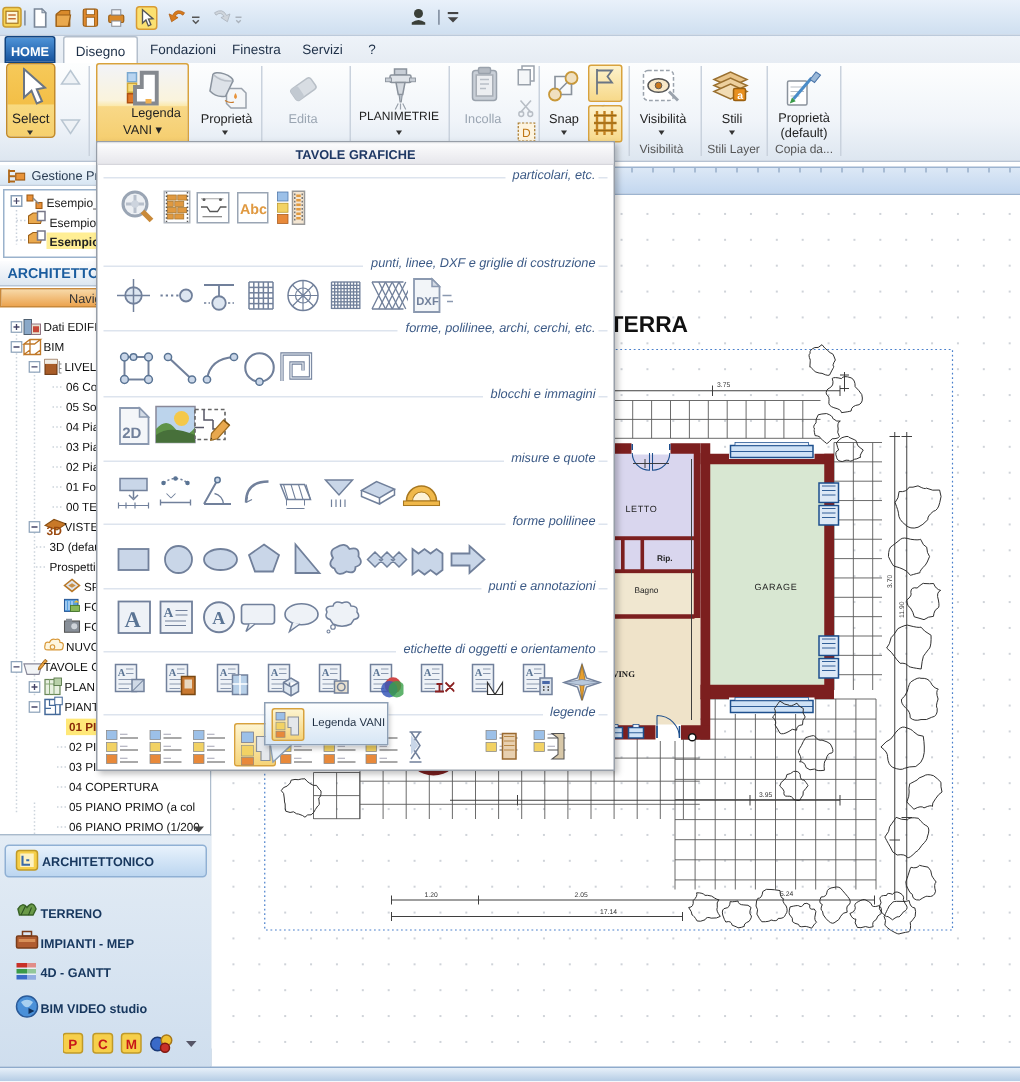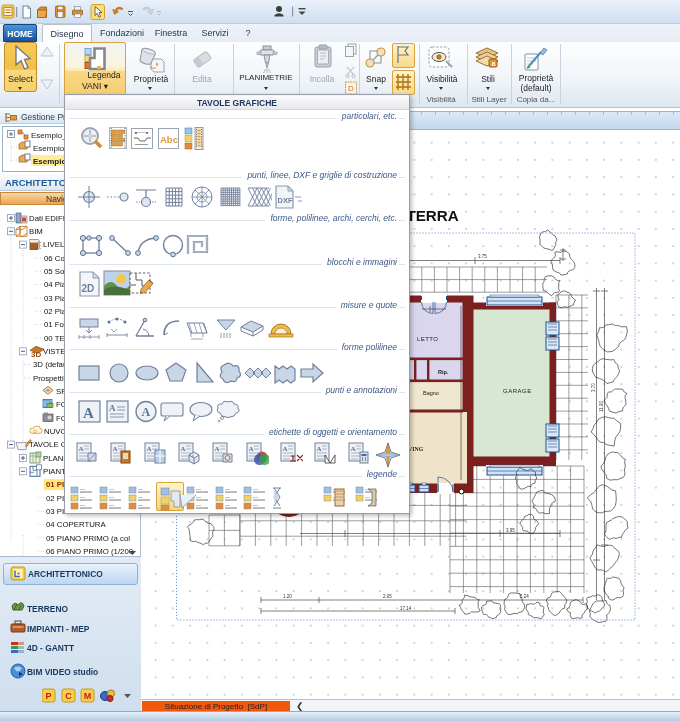--- a/index.html
+++ b/index.html
@@ -465,24 +465,20 @@
         <path d="M478.2 605.0 Q477.1 607.0 480.2 610.9 Q478.2 612.4 474.1 612.1 Q471.0 610.8 470.0 613.2 Q466.7 614.7 464.8 614.0 Q462.4 610.1 461.4 610.0 Q461.3 607.8 459.1 605.0 Q462.7 604.9 462.1 600.4 Q465.3 597.5 464.4 595.2 Q468.7 595.1 470.0 596.9 Q471.3 596.6 474.4 597.4 Q479.0 600.5 479.3 599.6 Q477.5 601.6 478.2 605.0 Z" fill="#fff" fill-opacity="0" stroke="#2a2a2a" stroke-width=".65"></path>
         <path d="M500.5 610.0 Q501.8 611.0 499.4 614.2 Q495.4 615.9 496.3 617.5 Q494.4 618.4 492.0 618.6 Q492.4 618.4 488.1 616.8 Q487.5 613.5 483.9 614.7 Q483.1 613.8 481.8 610.0 Q480.8 605.6 484.0 605.4 Q486.6 605.2 486.8 601.0 Q487.3 601.5 492.0 600.7 Q492.2 603.2 495.9 603.3 Q499.0 602.9 500.7 605.0 Q499.2 608.8 500.5 610.0 Z" fill="#fff" fill-opacity="0" stroke="#2a2a2a" stroke-width=".65"></path>
         <path d="M524.1 604.0 Q525.6 607.6 523.7 609.6 Q523.0 612.5 518.8 612.3 Q518.1 614.7 514.0 613.3 Q513.2 614.6 507.9 614.5 Q506.4 613.0 504.6 609.4 Q505.8 606.3 504.0 604.0 Q504.2 599.7 505.2 598.9 Q508.0 599.1 508.5 594.4 Q510.6 592.1 514.0 593.0 Q515.5 593.0 520.0 593.7 Q520.1 598.8 522.4 599.2 Q521.0 600.6 524.1 604.0 Z" fill="#fff" fill-opacity="0" stroke="#2a2a2a" stroke-width=".65"></path>
         <path d="M543.5 610.0 Q542.6 613.5 544.4 614.8 Q543.2 615.4 541.1 618.8 Q537.0 617.2 536.0 617.7 Q532.5 618.3 532.4 616.3 Q529.4 615.6 528.3 614.4 Q529.0 612.1 526.6 610.0 Q525.5 609.3 526.7 604.6 Q531.6 603.4 532.4 603.8 Q534.4 605.5 536.0 602.5 Q537.9 601.5 539.9 603.3 Q539.1 606.9 542.8 606.0 Q544.7 607.4 543.5 610.0 Z" fill="#fff" fill-opacity="0" stroke="#2a2a2a" stroke-width=".65"></path>
         <path d="M566.2 603.0 Q563.8 603.8 564.8 608.1 Q561.8 608.2 560.5 610.8 Q560.1 613.1 556.0 615.3 Q554.0 616.3 550.6 612.3 Q548.3 610.0 548.3 607.4 Q546.5 606.6 548.2 603.0 Q545.3 602.1 547.4 598.0 Q551.1 598.0 551.3 594.8 Q551.5 592.1 556.0 591.6 Q559.8 590.5 561.5 593.5 Q563.2 595.4 565.1 597.7 Q567.9 600.8 566.2 603.0 Z" fill="#fff" fill-opacity="0" stroke="#2a2a2a" stroke-width=".65"></path>
         <path d="M587.5 609.0 Q584.9 610.1 584.1 613.1 Q581.0 614.5 582.1 617.8 Q579.4 618.9 577.0 617.7 Q573.6 618.9 571.6 618.3 Q569.1 615.0 570.6 612.7 Q568.4 613.2 566.6 609.0 Q570.1 607.8 570.2 605.1 Q568.9 602.4 572.4 601.0 Q575.7 599.1 577.0 599.9 Q579.2 600.9 580.8 602.4 Q581.0 605.5 586.0 603.8 Q588.2 604.9 587.5 609.0 Z" fill="#fff" fill-opacity="0" stroke="#2a2a2a" stroke-width=".65"></path>
         <path d="M604.5 604.0 Q605.5 606.4 602.1 608.1 Q601.8 608.9 599.3 611.4 Q598.8 610.3 595.0 613.2 Q591.1 610.1 590.9 611.1 Q590.2 610.7 587.7 608.2 Q585.5 605.6 586.4 604.0 Q588.2 602.0 586.6 599.1 Q586.7 596.7 591.0 597.0 Q591.3 594.7 595.0 596.2 Q597.0 593.6 600.0 595.4 Q603.2 597.2 602.2 599.8 Q603.4 602.6 604.5 604.0 Z" fill="#fff" fill-opacity="0" stroke="#2a2a2a" stroke-width=".65"></path>
         <rect x="176.5" y="233" width="458.5" height="387" fill="none" stroke="#4a80cc" stroke-width=".8" stroke-dasharray="1.2,1.8"></rect>
 </svg>
 </div>
-<div class="abs" id="hscroll">
-      <div id="orangetab">Situazione di Progetto&nbsp; [SdP]</div>
-      <div style="position:absolute;left:155px;top:1px;font-size:9px;color:#333">❮</div>
-    </div>
 <div class="abs" id="statusbar"></div>
 <div class="abs" id="dropdown">
 <div class="phead" style="position:absolute;left:0;top:0">TAVOLE GRAFICHE</div>
 <div class="plabel" style="top:16px">particolari, etc.</div>
       <div class="pline" style="top:22.5px"></div>
 <div class="plabel" style="top:75px">punti, linee, DXF e griglie di costruzione</div>
       <div class="pline" style="top:81.5px"></div>
 <div class="plabel" style="top:118px">forme, polilinee, archi, cerchi, etc.</div>
       <div class="pline" style="top:124.5px"></div>
 <div class="plabel" style="top:162px">blocchi e immagini</div>
@@ -903,16 +899,26 @@
         <path d="M14 4 h8 v17 h-8 l4-3 v-11z" fill="#d8c8a8" stroke="#555" stroke-width=".7"></path>
       </svg>
       <div class="ybtn" style="left:91px;top:387px;width:28px;height:29px;background:linear-gradient(#fdf4d0,#f6d478)"></div>
       <svg class="icon" style="left:93px;top:390px" width="26" height="26" xmlns="http://www.w3.org/2000/svg">
         <rect x="3" y="3" width="8" height="7" fill="#9cc0e8" stroke="#778" stroke-width=".5"></rect>
         <rect x="3" y="12" width="8" height="7" fill="#f2d264" stroke="#998" stroke-width=".5"></rect>
         <rect x="3" y="20" width="8" height="5" fill="#e8893a" stroke="#987" stroke-width=".5"></rect>
         <path d="M13 6 h9 v16 h-6 v-6 h-3 z" fill="#e4e7eb" stroke="#8a9099" stroke-width=".8"></path>
       </svg>
 </div>
+<div class="abs" id="tooltip">
+ <div style="position:absolute;left:4px;top:3px;width:22px;height:22px;border:1px solid #d8a23c;border-radius:2px;background:linear-gradient(#fdf4d0,#f6d478)"></div>
+ <svg style="position:absolute;left:6px;top:5px" width="19" height="19" xmlns="http://www.w3.org/2000/svg">
+        <rect x="1" y="1" width="6" height="5" fill="#9cc0e8" stroke="#778" stroke-width=".5"></rect>
+        <rect x="1" y="7.5" width="6" height="5" fill="#f2d264" stroke="#998" stroke-width=".5"></rect>
+        <rect x="1" y="13.5" width="6" height="4" fill="#e8893a" stroke="#987" stroke-width=".5"></rect>
+        <path d="M9 4 h7 v12 h-5 v-5 h-2 z" fill="#e4e7eb" stroke="#8a9099" stroke-width=".7"></path>
+      </svg>
+ <span style="position:absolute;left:31px;top:8px">Legenda VANI</span>
+</div>
 <svg class="abs" style="left:176px;top:495px" width="24" height="14" xmlns="http://www.w3.org/2000/svg">
       <path d="M4 0 L20 0 L6 13 Z" fill="#e8f0f9" stroke="#8ea0b5" stroke-width="1"></path>
       <path d="M5 0 h14" stroke="#e8f0f9" stroke-width="2"></path>
     </svg>
 </div>
 </body></html>

